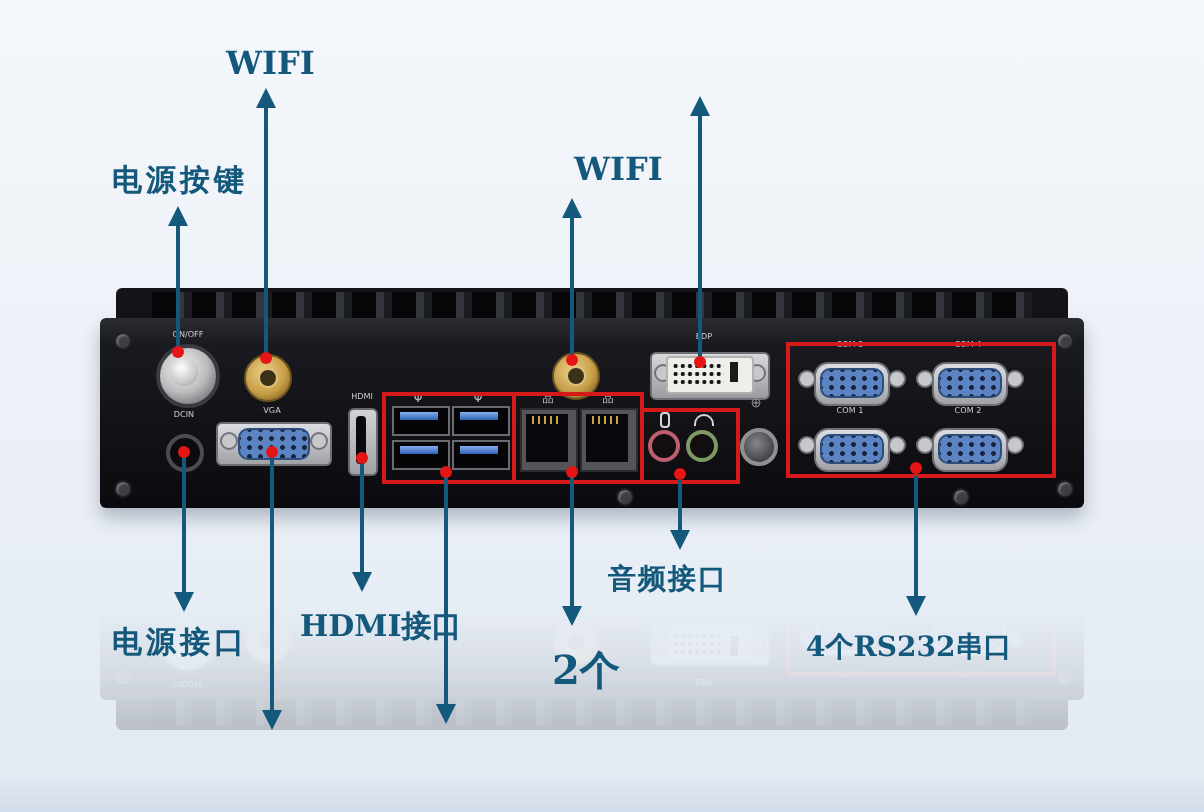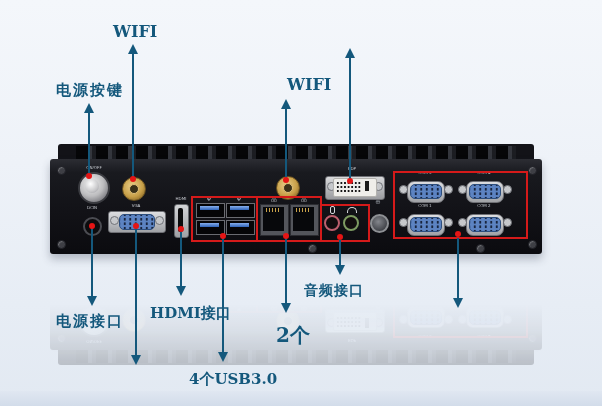--- a/index.html
+++ b/index.html
@@ -256,16 +256,16 @@
     <div class="aline" style="left:457px;top:238px;height:60px"></div>
       <div class="ahead-dn" style="left:453px;top:298px"></div>
       <div class="adot" style="left:455px;top:231px"></div>
   </div>
 
   <div class="callout" style="left:56px;top:82px;font-size:15px;letter-spacing:2px">电源按键</div>
   <div class="callout" style="left:113px;top:23px;font-size:16px;font-weight:600">WIFI</div>
   <div class="callout" style="left:287px;top:76px;font-size:16px;font-weight:600">WIFI</div>
   <div class="callout" style="left:56px;top:313px;font-size:15px;letter-spacing:2px">电源接口</div>
   <div class="callout" style="left:150px;top:305px;font-size:15px">HDMI接口</div>
-  <div class="callout" style="left:189px;top:371px;font-size:15px">4个USB3.0</div>
   <div class="callout" style="left:276px;top:324px;font-size:20px">2个</div>
   <div class="callout" style="left:304px;top:283px;font-size:14px;letter-spacing:1px">音频接口</div>
+  <div class="callout" style="left:403px;top:317px;font-size:14px">4个RS232串口</div>
 </div>
 
 </body></html>

